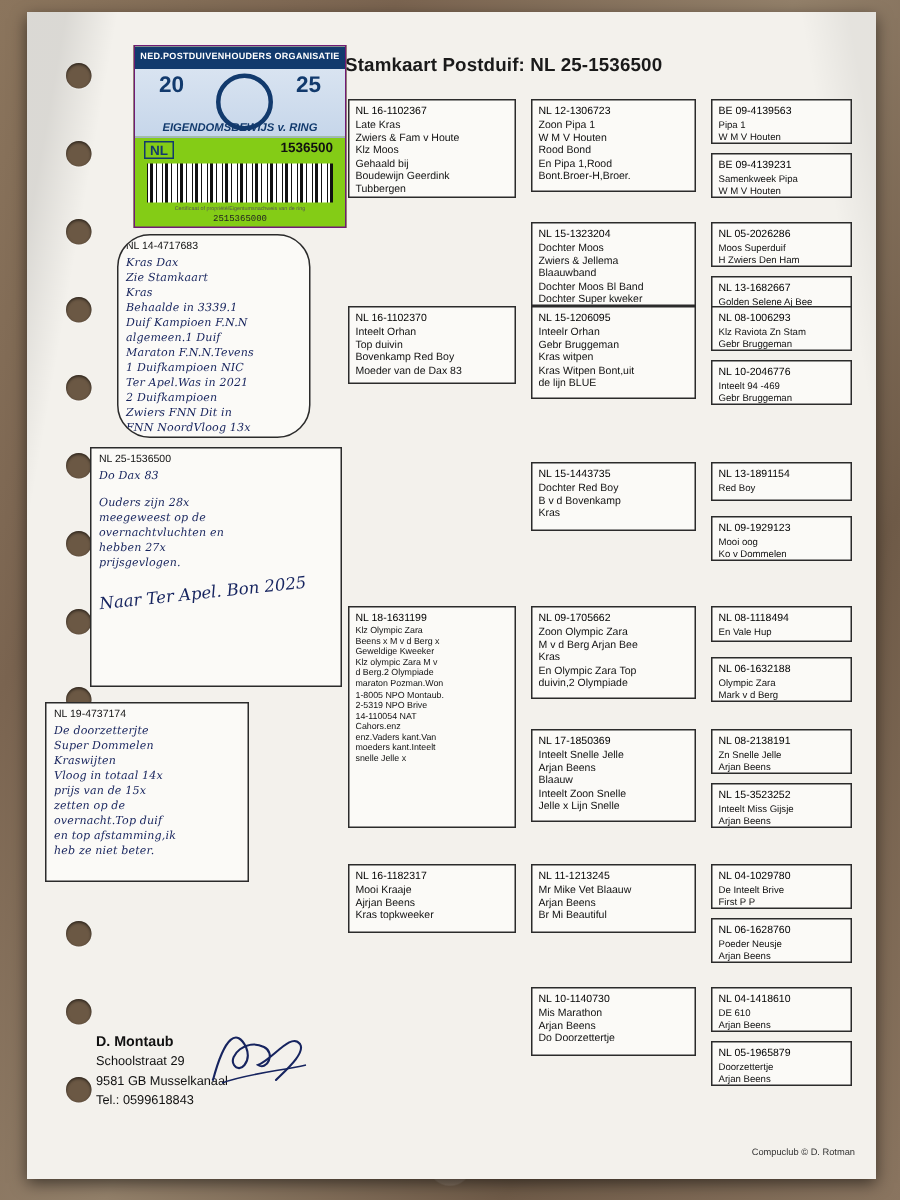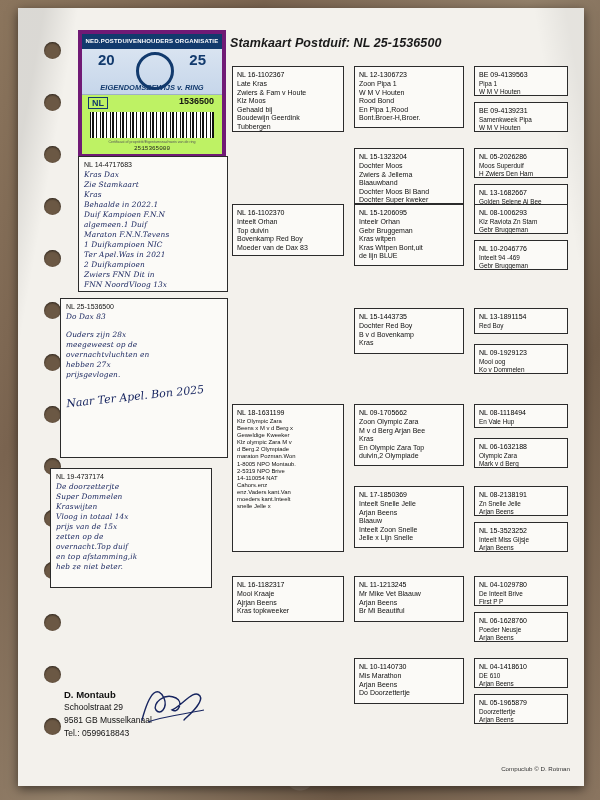--- a/index.html
+++ b/index.html
@@ -36,26 +36,25 @@
   
   .holes{position:absolute;left:22px;top:8px;width:26px;height:778px;}
   .hole{
     position:absolute;left:4px;width:17px;height:17px;border-radius:50%;
     background:#6b5844;
     box-shadow:inset 0 1px 2px rgba(0,0,0,0.6), 0 1px 0 rgba(255,255,255,0.25);
   }
   .page-title{
     position:absolute;left:212px;top:28px;font-size:12.5px;font-weight:bold;color:#1a1a1a;
     letter-spacing:0.1px;
-    font-style:italic;
   }
   
   .ring-label{
-    position:absolute;left:60px;top:22px;width:140px;height:120px;
-    background:#bef264;border:4px solid #701a75;
+    position:absolute;left:71px;top:22px;width:140px;height:120px;
+    background:#84cc16;border:1px solid #701a75;
   }
   .ring-top{
     position:relative;height:60px;
     background:linear-gradient(#dfe8f3,#c6d6ea);
     border-bottom:1px solid #9fb0c6;overflow:hidden;
   }
   .ring-arc{
     position:absolute;left:0;top:0;width:140px;height:15px;
     background:#123a6d;color:#fff;font-size:6px;font-weight:bold;
     text-align:center;line-height:15px;letter-spacing:0.2px;
@@ -160,27 +159,27 @@
       <div class="ring-circ"></div>
       <div class="ring-bottom-txt">EIGENDOMSBEWIJS v. RING</div>
     </div>
     <div class="ring-nl">NL</div>
     <div class="ring-num">1536500</div>
     <div class="barcode"></div>
     <div class="barcode-num">2515365000</div>
     <div class="ring-fineprint">Certificaat of propriété/Eigentumsnachweis van de ring</div>
   </div>
 
-  <div class="note" style="left:60px;top:148px;width:150px;height:136px;">
+  <div class="note" style="left:60px;top:148px;width:129px;height:136px;border-radius:22px;">
     <div class="ring">NL 14-4717683</div>
     <div class="hw">
       <div>Kras Dax</div>
       <div>Zie Stamkaart</div>
       <div>Kras</div>
-      <div>Behaalde in 2022.1</div>
+      <div>Behaalde in 3339.1</div>
       <div>Duif Kampioen F.N.N</div>
       <div>algemeen.1 Duif</div>
       <div>Maraton F.N.N.Tevens</div>
       <div>1 Duifkampioen NIC</div>
       <div>Ter Apel.Was in 2021</div>
       <div>2 Duifkampioen</div>
       <div>Zwiers FNN Dit in</div>
       <div>FNN NoordVloog 13x</div>
       <div>van de13x prijs op</div>
     </div>
@@ -195,21 +194,21 @@
       <div>meegeweest op de</div>
       <div>overnachtvluchten en</div>
       <div>hebben 27x</div>
       <div>prijsgevlogen.</div>
     </div>
     <div style="margin-top:6px">
       <span class="scrawl">Naar Ter Apel. Bon 2025</span>
     </div>
   </div>
 
-  <div class="note" style="left:32px;top:460px;width:162px;height:120px;">
+  <div class="note" style="left:12px;top:460px;width:136px;height:120px;">
     <div class="ring">NL 19-4737174</div>
     <div class="hw">
       <div>De doorzetterjte</div>
       <div>Super Dommelen</div>
       <div>Kraswijten</div>
       <div>Vloog in totaal 14x</div>
       <div>prijs van de 15x</div>
       <div>zetten op de</div>
       <div>overnacht.Top duif</div>
       <div>en top afstamming,ik</div>

